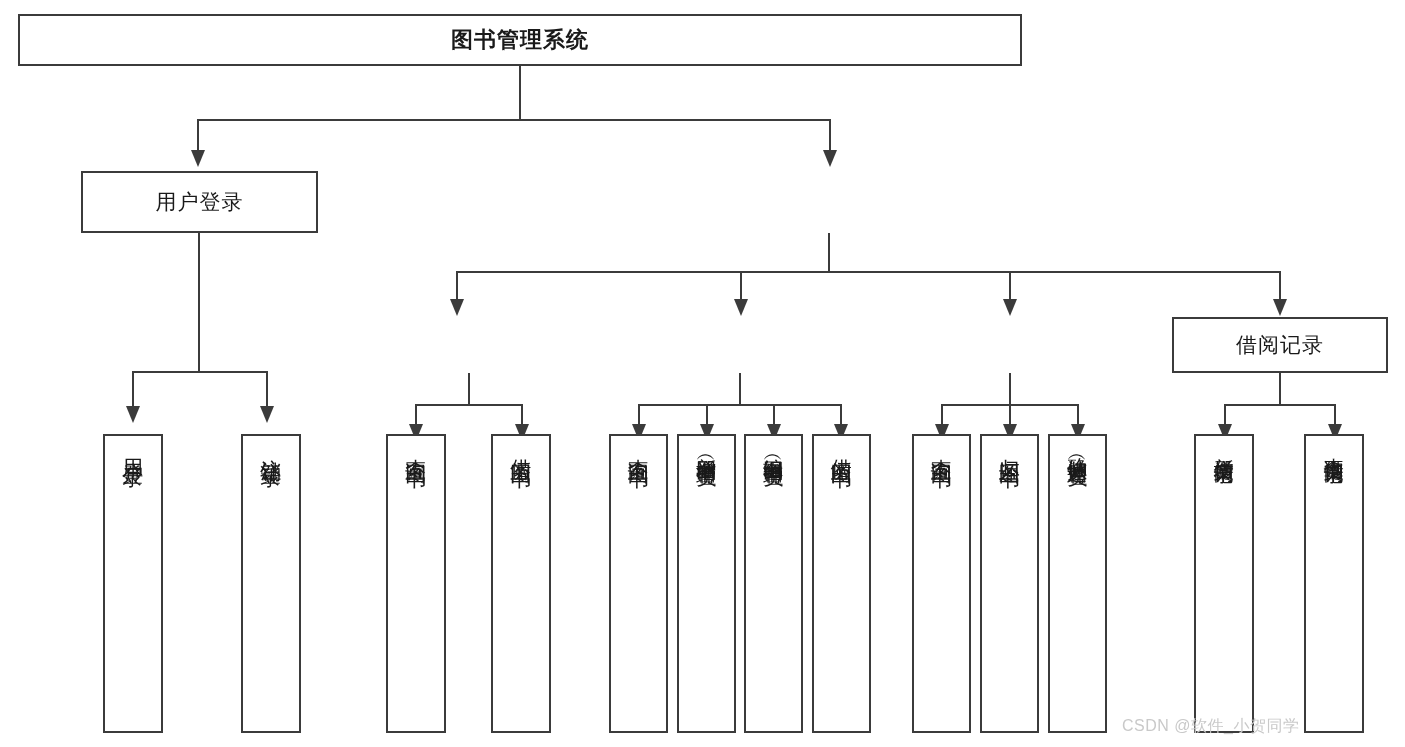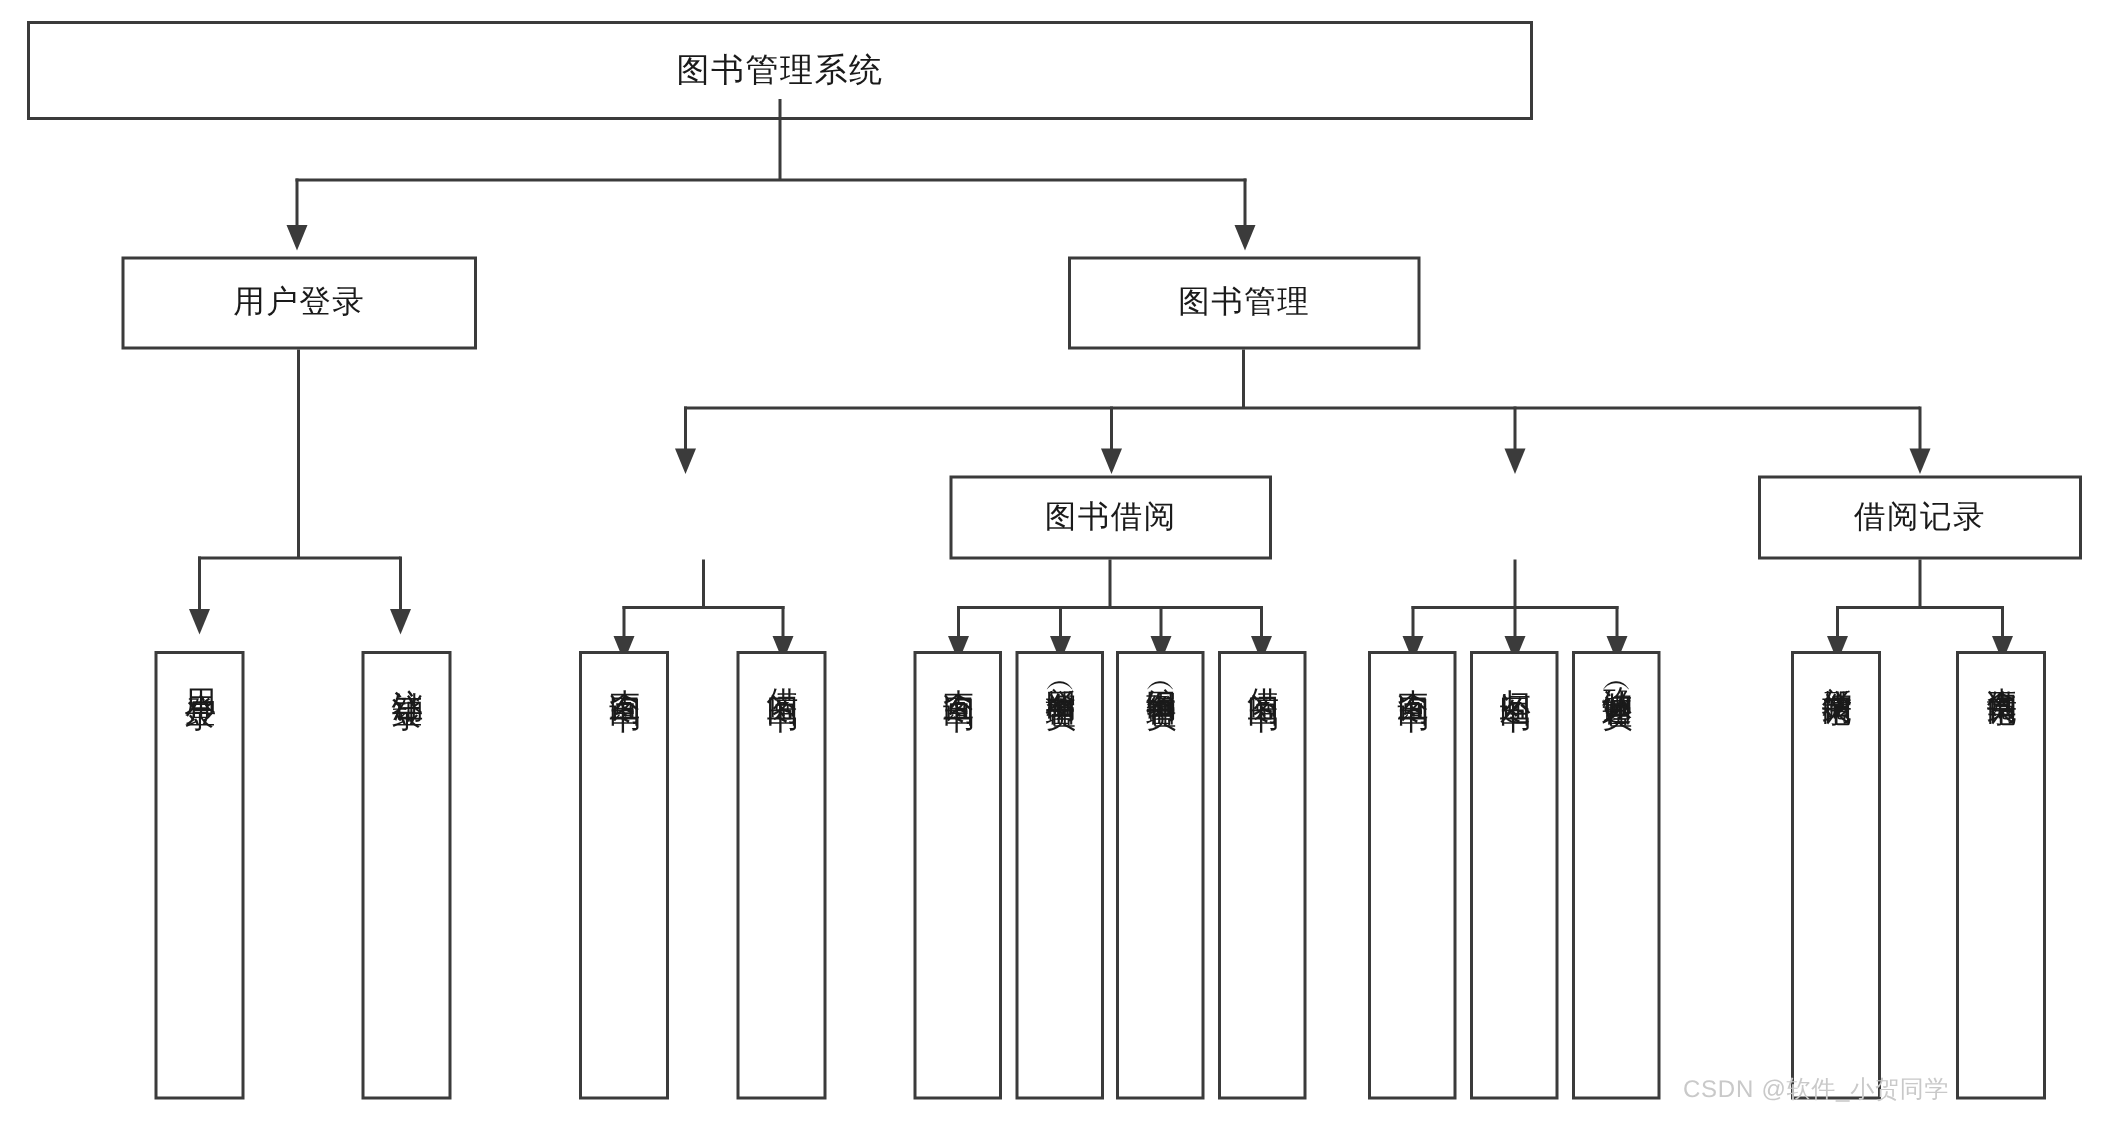--- a/index.html
+++ b/index.html
@@ -75,63 +75,57 @@
     letter-spacing:0.5px;
     white-space:nowrap;
     user-select:none;
   }
 </style>
 </head>
 <body>
 
 <div id="canvas">
 
-  <div class="node root horiz" style="left:18px; top:14px; width:1004px; height:66px;">
+  <div class="node root horiz" style="left:18px; top:14px; width:1004px; height:52px;font-weight:bold;">
     <span class="label">图书管理系统</span>
   </div>
 
   <div class="ln vln" style="left:519px; top:66px; width:2px; height:54px;"></div>
 
   <div class="ln hln" style="left:197px; top:119px; width:634px; height:2px;"></div>
 
   <div class="ln vln" style="left:197px; top:119px; width:2px; height:32px;"></div>
   <div class="arrow" style="left:191px; top:150px;"></div>
   <div class="ln vln" style="left:829px; top:119px; width:2px; height:32px;"></div>
   <div class="arrow" style="left:823px; top:150px;"></div>
 
   <div class="node horiz" style="left:81px; top:171px; width:237px; height:62px;">
     <span class="label">用户登录</span>
   </div>
 
-  <div class="node horiz" style="left:712px; top:171px; width:235px; height:62px;">
-    <span class="label">图书管理</span>
-  </div>
 
   <div class="ln vln" style="left:198px; top:233px; width:2px; height:139px;"></div>
   <div class="ln hln" style="left:132px; top:371px; width:135px; height:2px;"></div>
   <div class="ln vln" style="left:132px; top:371px; width:2px; height:36px;"></div>
   <div class="arrow" style="left:126px; top:406px;"></div>
   <div class="ln vln" style="left:266px; top:371px; width:2px; height:36px;"></div>
   <div class="arrow" style="left:260px; top:406px;"></div>
 
   <div class="ln vln" style="left:828px; top:233px; width:2px; height:39px;"></div>
   <div class="ln hln" style="left:456px; top:271px; width:824px; height:2px;"></div>
 
   <div class="ln vln" style="left:456px; top:271px; width:2px; height:29px;"></div>
   <div class="arrow" style="left:450px; top:299px;"></div>
   <div class="ln vln" style="left:740px; top:271px; width:2px; height:29px;"></div>
   <div class="arrow" style="left:734px; top:299px;"></div>
   <div class="ln vln" style="left:1009px; top:271px; width:2px; height:29px;"></div>
   <div class="arrow" style="left:1003px; top:299px;"></div>
   <div class="ln vln" style="left:1279px; top:271px; width:2px; height:29px;"></div>
   <div class="arrow" style="left:1273px; top:299px;"></div>
 
-  <div class="node horiz" style="left:633px; top:317px; width:215px; height:56px;">
-    <span class="label">图书借阅</span>
-  </div>
   <div class="node horiz" style="left:1172px; top:317px; width:216px; height:56px;">
     <span class="label">借阅记录</span>
   </div>
 
   <div class="ln vln" style="left:468px; top:373px; width:2px; height:32px;"></div>
   <div class="ln hln" style="left:415px; top:404px; width:108px; height:2px;"></div>
   <div class="ln vln" style="left:415px; top:404px; width:2px; height:22px;"></div>
   <div class="arrow" style="left:409px; top:424px;"></div>
   <div class="ln vln" style="left:521px; top:404px; width:2px; height:22px;"></div>
   <div class="arrow" style="left:515px; top:424px;"></div>

